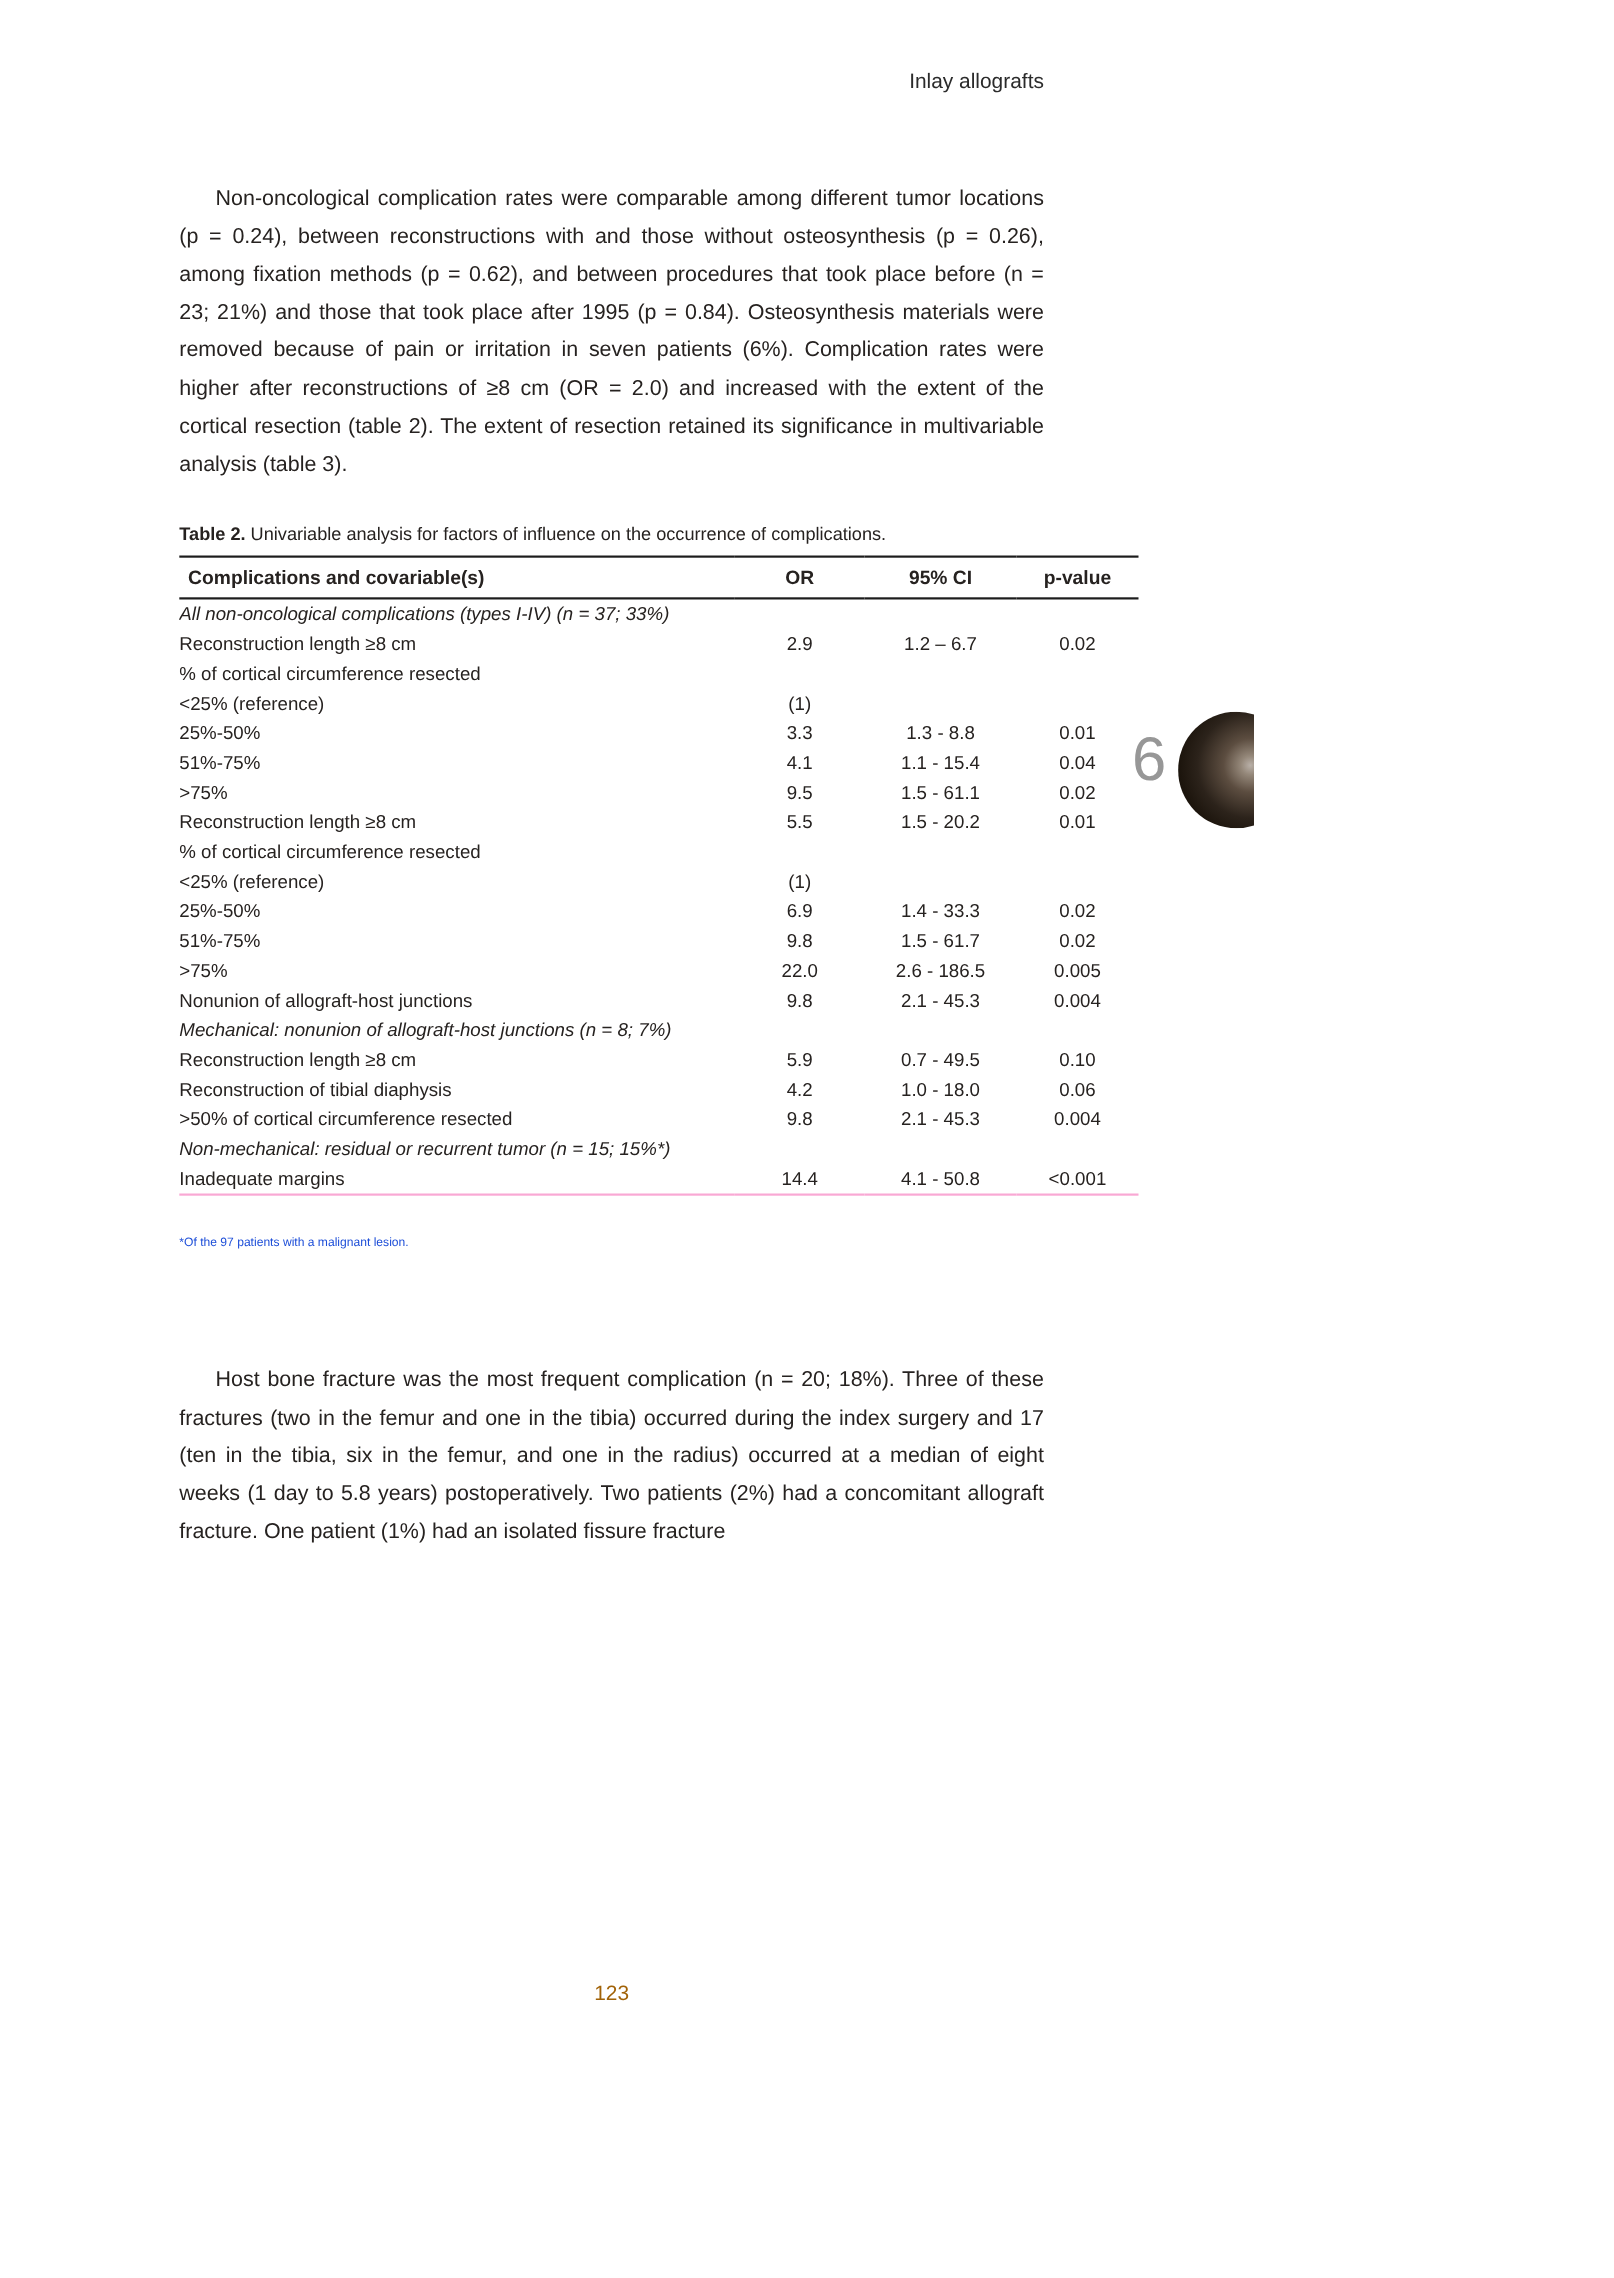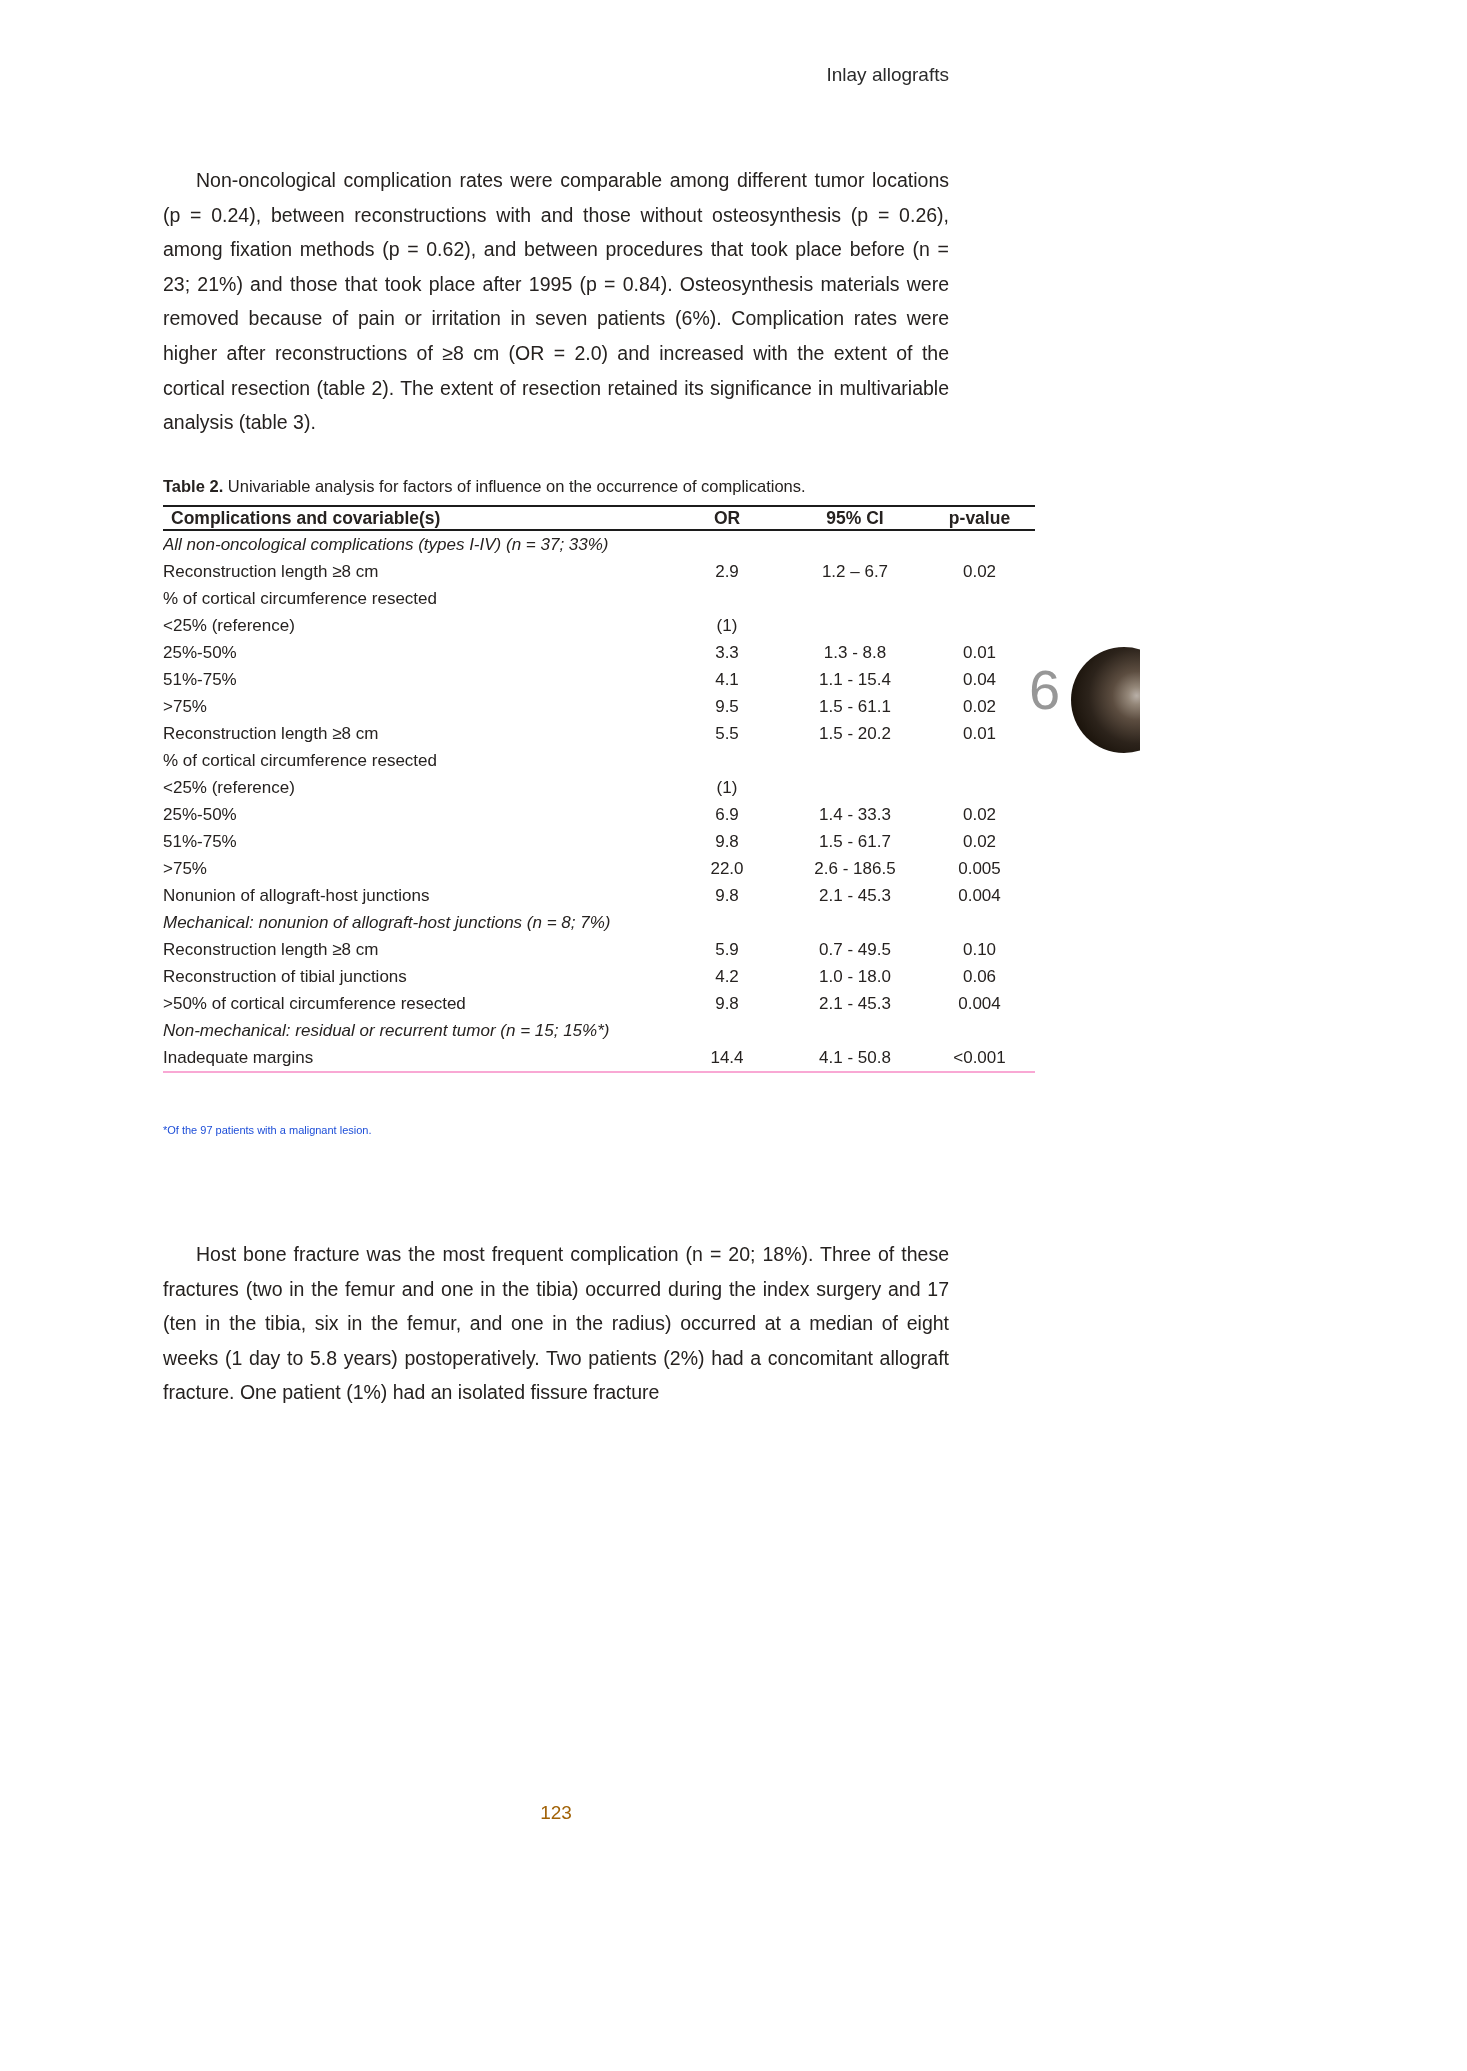--- a/index.html
+++ b/index.html
@@ -58,21 +58,21 @@
   table.cmp col.col-label { width: 505px; }
   table.cmp col.col-or    { width: 118px; }
   table.cmp col.col-ci    { width: 138px; }
   table.cmp col.col-p     { width: 111px; }
 
   table.cmp thead th {
     border-top: 2px solid #1c1c1c;
     border-bottom: 2px solid #1c1c1c;
     font-weight: 700;
     font-size: 17.5px;
-    height: 24px;
+    height: 38px;
     vertical-align: middle;
     text-align: center;
     padding: 0;
   }
   table.cmp thead th.h-label { text-align: left; padding-left: 8px; }
 
   table.cmp tbody { border-bottom: 2px solid #f9a8d4; }
   table.cmp tbody td {
     height: 27px;
     line-height: 27px;
@@ -256,21 +256,21 @@
           <td class="c-ci"></td>
           <td class="c-p"></td>
         </tr>
         <tr>
           <td class="c-label ind1">Reconstruction length ≥8 cm</td>
           <td class="c-or">5.9</td>
           <td class="c-ci">0.7 - 49.5</td>
           <td class="c-p">0.10</td>
         </tr>
         <tr>
-          <td class="c-label ind1">Reconstruction of tibial junctions</td>
+          <td class="c-label ind1">Reconstruction of tibial diaphysis</td>
           <td class="c-or">4.2</td>
           <td class="c-ci">1.0 - 18.0</td>
           <td class="c-p">0.06</td>
         </tr>
         <tr>
           <td class="c-label ind1">&gt;50% of cortical circumference resected</td>
           <td class="c-or">9.8</td>
           <td class="c-ci">2.1 - 45.3</td>
           <td class="c-p">0.004</td>
         </tr>

